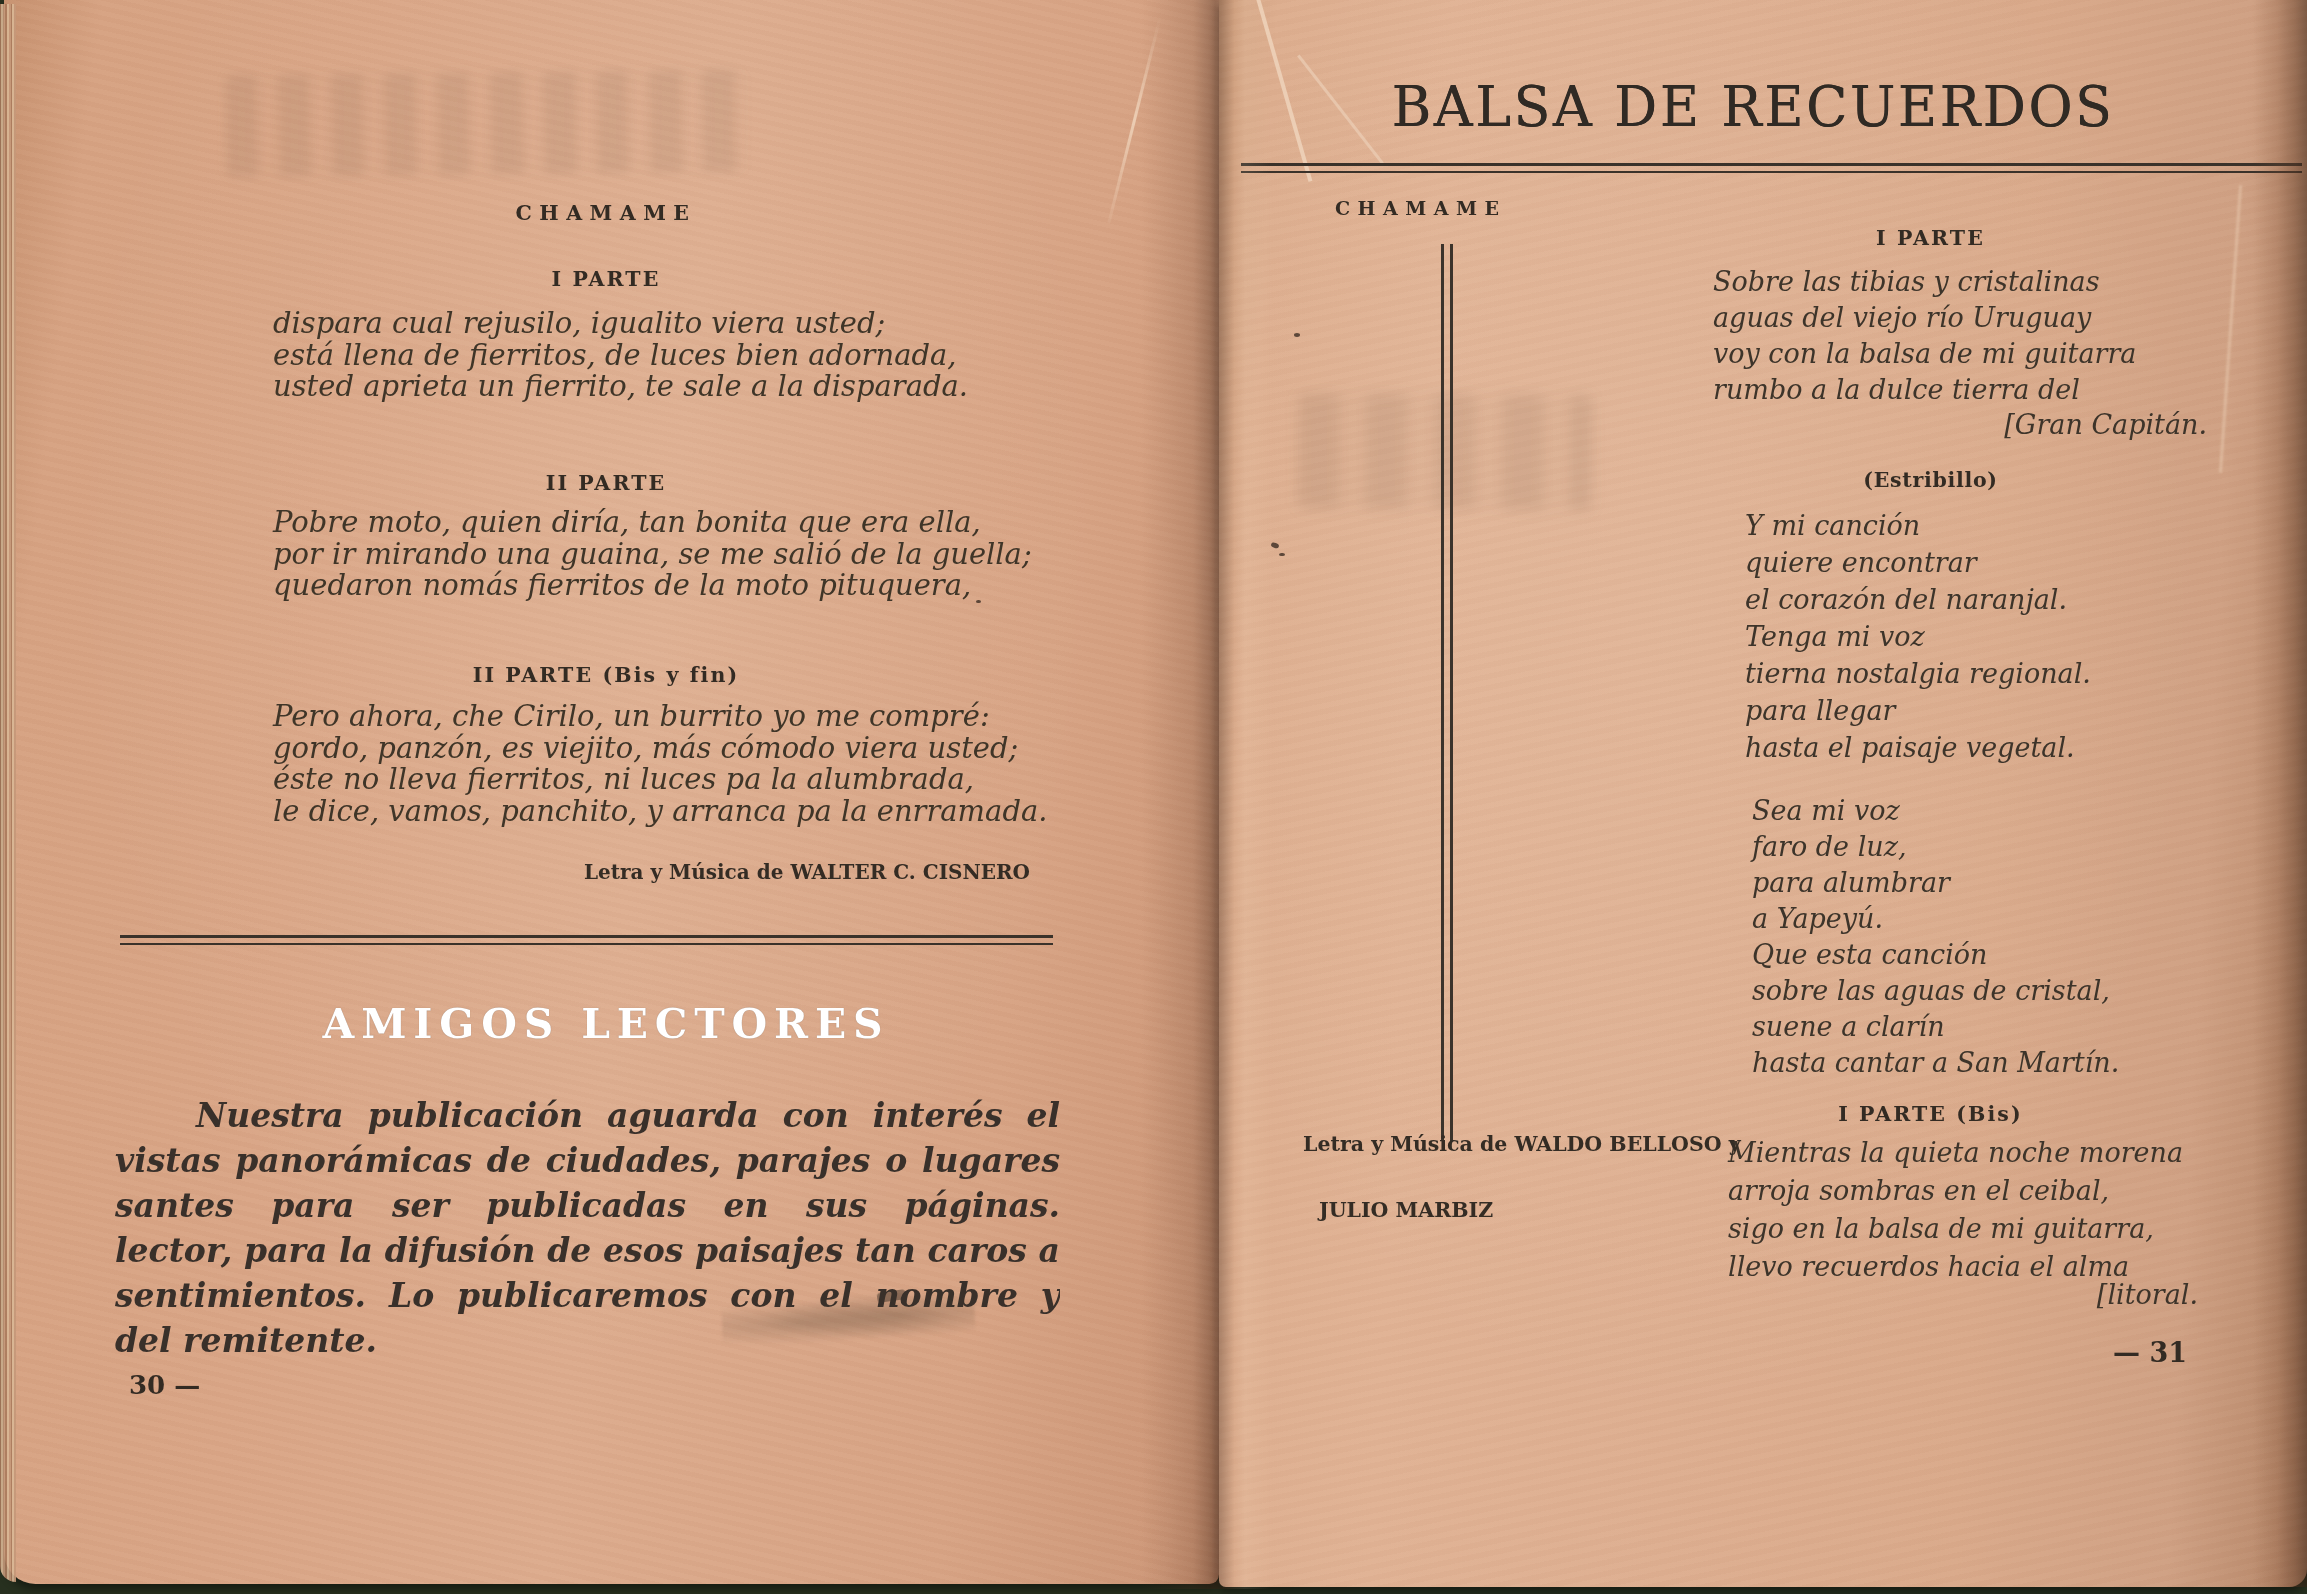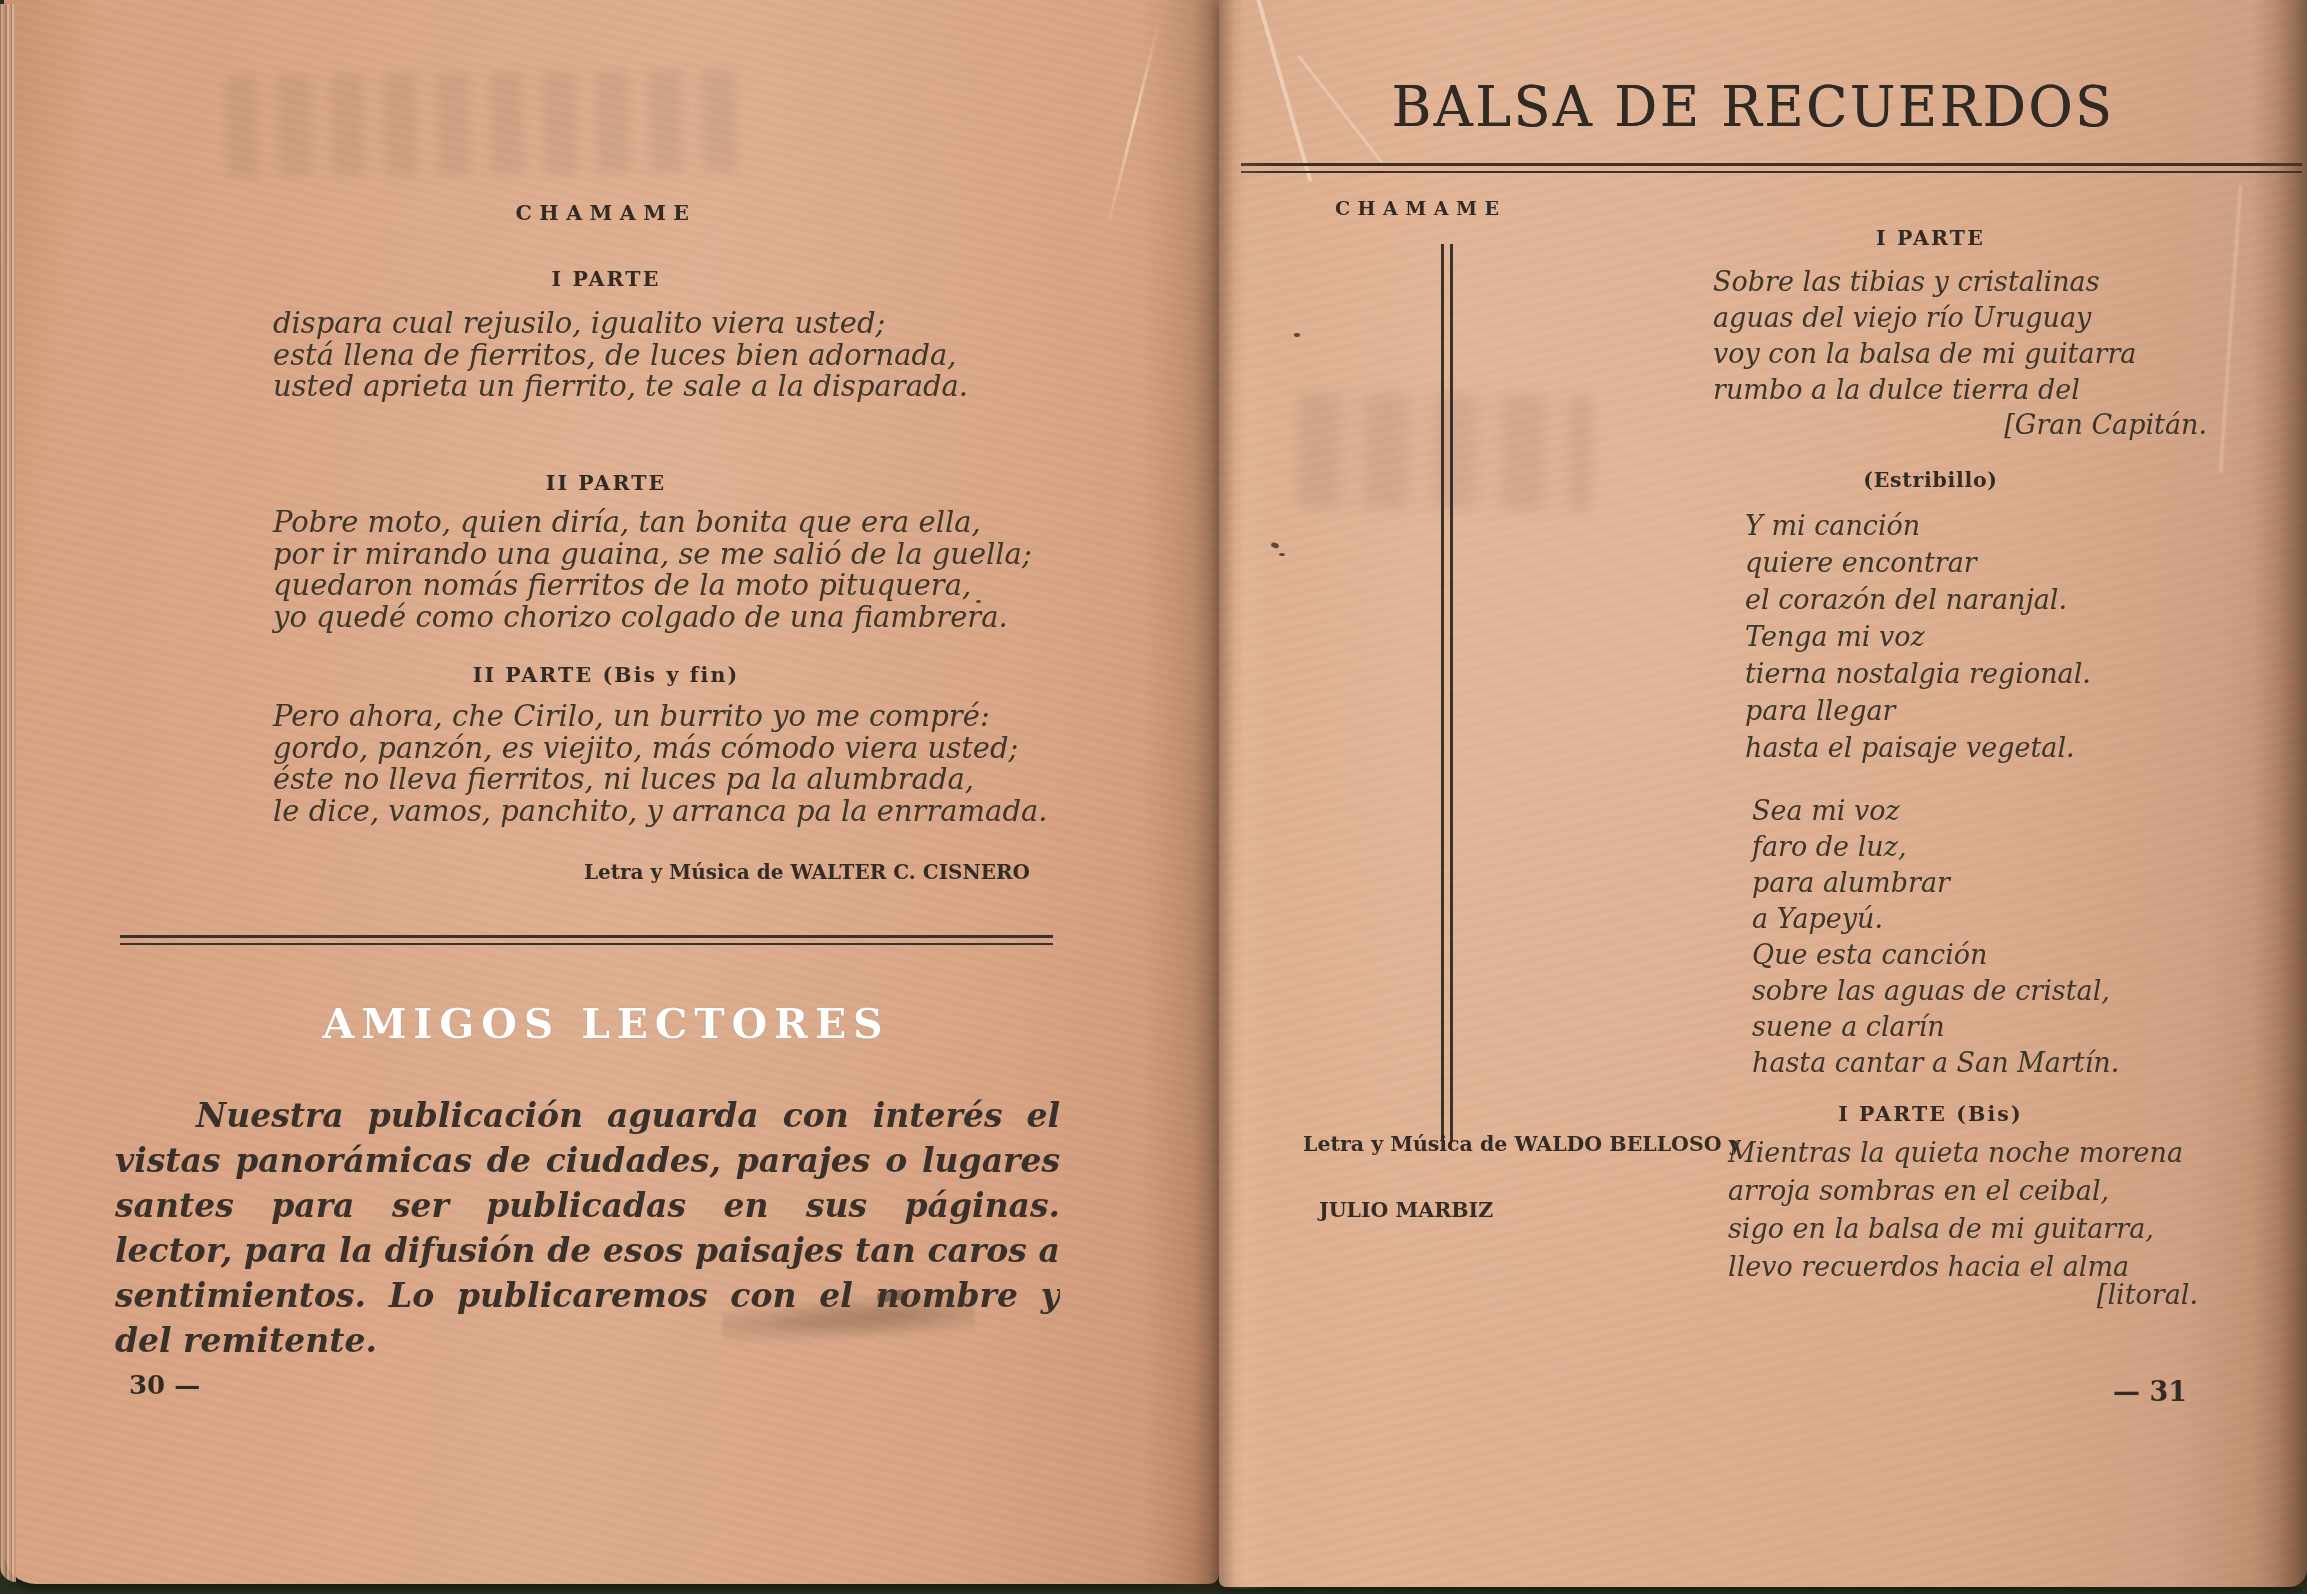--- a/index.html
+++ b/index.html
@@ -119,21 +119,20 @@
     <div>dispara cual rejusilo, igualito viera usted;</div>
     <div>está llena de fierritos, de luces bien adornada,</div>
     <div>usted aprieta un fierrito, te sale a la disparada.</div>
   </div>
 
   <div class="txt center h-sec" style="top:471px;">II PARTE</div>
   <div class="txt verse" style="left:273px;top:507px;">
     <div>Pobre moto, quien diría, tan bonita que era ella,</div>
     <div>por ir mirando una guaina, se me salió de la guella;</div>
     <div>quedaron nomás fierritos de la moto pituquera,</div>
-    <div>yo quedé como chorizo colgado de una fiambrera.</div>
   </div>
 
   <div class="txt center h-sec" style="top:663px;text-align:center;">II PARTE (Bis y fin)</div>
   <div class="txt verse" style="left:273px;top:701px;">
     <div>Pero ahora, che Cirilo, un burrito yo me compré:</div>
     <div>gordo, panzón, es viejito, más cómodo viera usted;</div>
     <div>éste no lleva fierritos, ni luces pa la alumbrada,</div>
     <div>le dice, vamos, panchito, y arranca pa la enrramada.</div>
   </div>
 
@@ -195,16 +194,16 @@
     <div>Mientras la quieta noche morena</div>
     <div>arroja sombras en el ceibal,</div>
     <div>sigo en la balsa de mi guitarra,</div>
     <div>llevo recuerdos hacia el alma</div>
   </div>
   <div class="txt verse-r hang" style="left:1713px;top:1279px;width:485px;">[litoral.</div>
 
   <div class="txt credit" style="left:1303px;top:1132px;font-size:20.5px;">Letra y Música de WALDO BELLOSO y</div>
   <div class="txt credit" style="left:1319px;top:1198px;font-size:20.5px;">JULIO MARBIZ</div>
 
-  <div class="txt pagenum" style="left:2113px;top:1337px;font-size:27px;margin-top:39px;">— 31</div>
+  <div class="txt pagenum" style="left:2113px;top:1337px;font-size:27px;">— 31</div>
 
 </div>
 
 
 </body></html>

